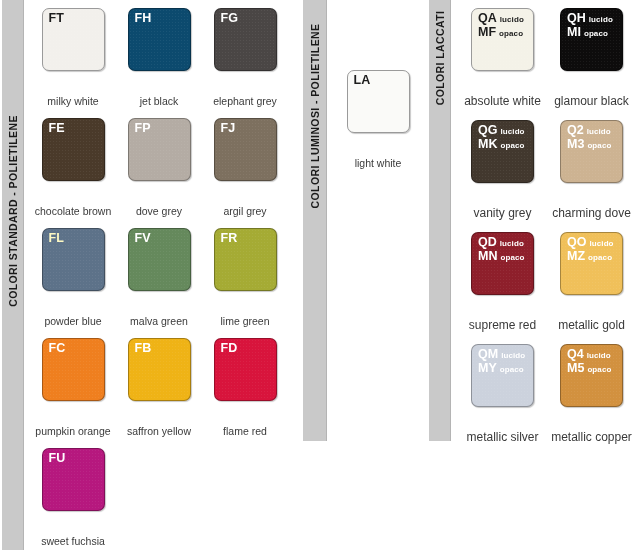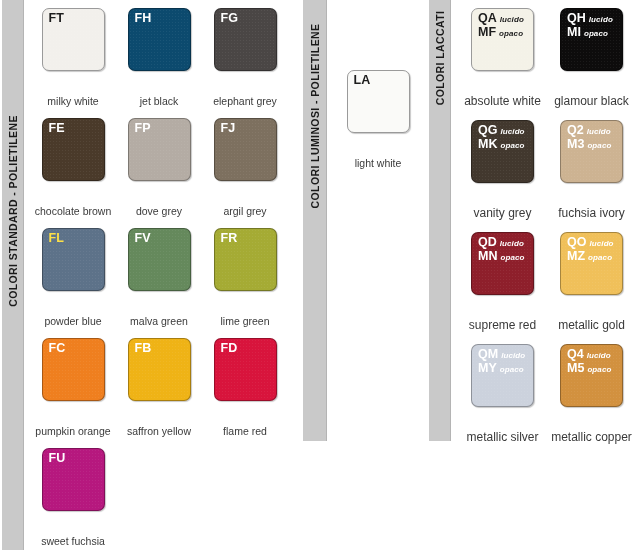--- a/index.html
+++ b/index.html
@@ -108,21 +108,20 @@
   }
   .chip-code .row {
     display: block;
     white-space: nowrap;
   }
   .chip-code .finish {
     font-size: 8px;
     font-weight: bold;
     letter-spacing: 0.1px;
     padding-left: 3px;
-    font-style: italic;
   }
 
   .chip-name {
     margin-top: 24px;
     font-size: 10.5px;
     color: #3a3a3a;
     line-height: 12px;
     font-family: "Liberation Sans", sans-serif;
     white-space: nowrap;
   }
@@ -186,21 +185,21 @@
       <div class="swatch-cell">
         <div class="chip" style="background: rgb(125, 112, 95);">
           <div class="chip-code" style="color: rgb(255, 255, 255);">
             <span class="row">FJ</span>
           </div>
         </div>
         <div class="chip-name">argil grey</div>
       </div>
       <div class="swatch-cell">
         <div class="chip" style="background: rgb(93, 114, 137);">
-          <div class="chip-code" style="color: #fde047;">
+          <div class="chip-code" style="color: #fef9c3;">
             <span class="row">FL</span>
           </div>
         </div>
         <div class="chip-name">powder blue</div>
       </div>
       <div class="swatch-cell">
         <div class="chip" style="background: rgb(101, 137, 92);">
           <div class="chip-code" style="color: rgb(255, 255, 255);">
             <span class="row">FV</span>
           </div>
@@ -292,21 +291,21 @@
         </div>
         <div class="chip-name">vanity grey</div>
       </div>
       <div class="swatch-cell">
         <div class="chip" style="background: rgb(205, 179, 146);">
           <div class="chip-code" style="color: rgb(255, 255, 255);">
             <span class="row"><span>Q2</span><span class="finish">lucido</span></span>
             <span class="row"><span>M3</span><span class="finish">opaco</span></span>
           </div>
         </div>
-        <div class="chip-name">fuchsia ivory</div>
+        <div class="chip-name">charming dove</div>
       </div>
       <div class="swatch-cell">
         <div class="chip" style="background: rgb(142, 31, 43);">
           <div class="chip-code" style="color: rgb(255, 255, 255);">
             <span class="row"><span>QD</span><span class="finish">lucido</span></span>
             <span class="row"><span>MN</span><span class="finish">opaco</span></span>
           </div>
         </div>
         <div class="chip-name">supreme red</div>
       </div>

